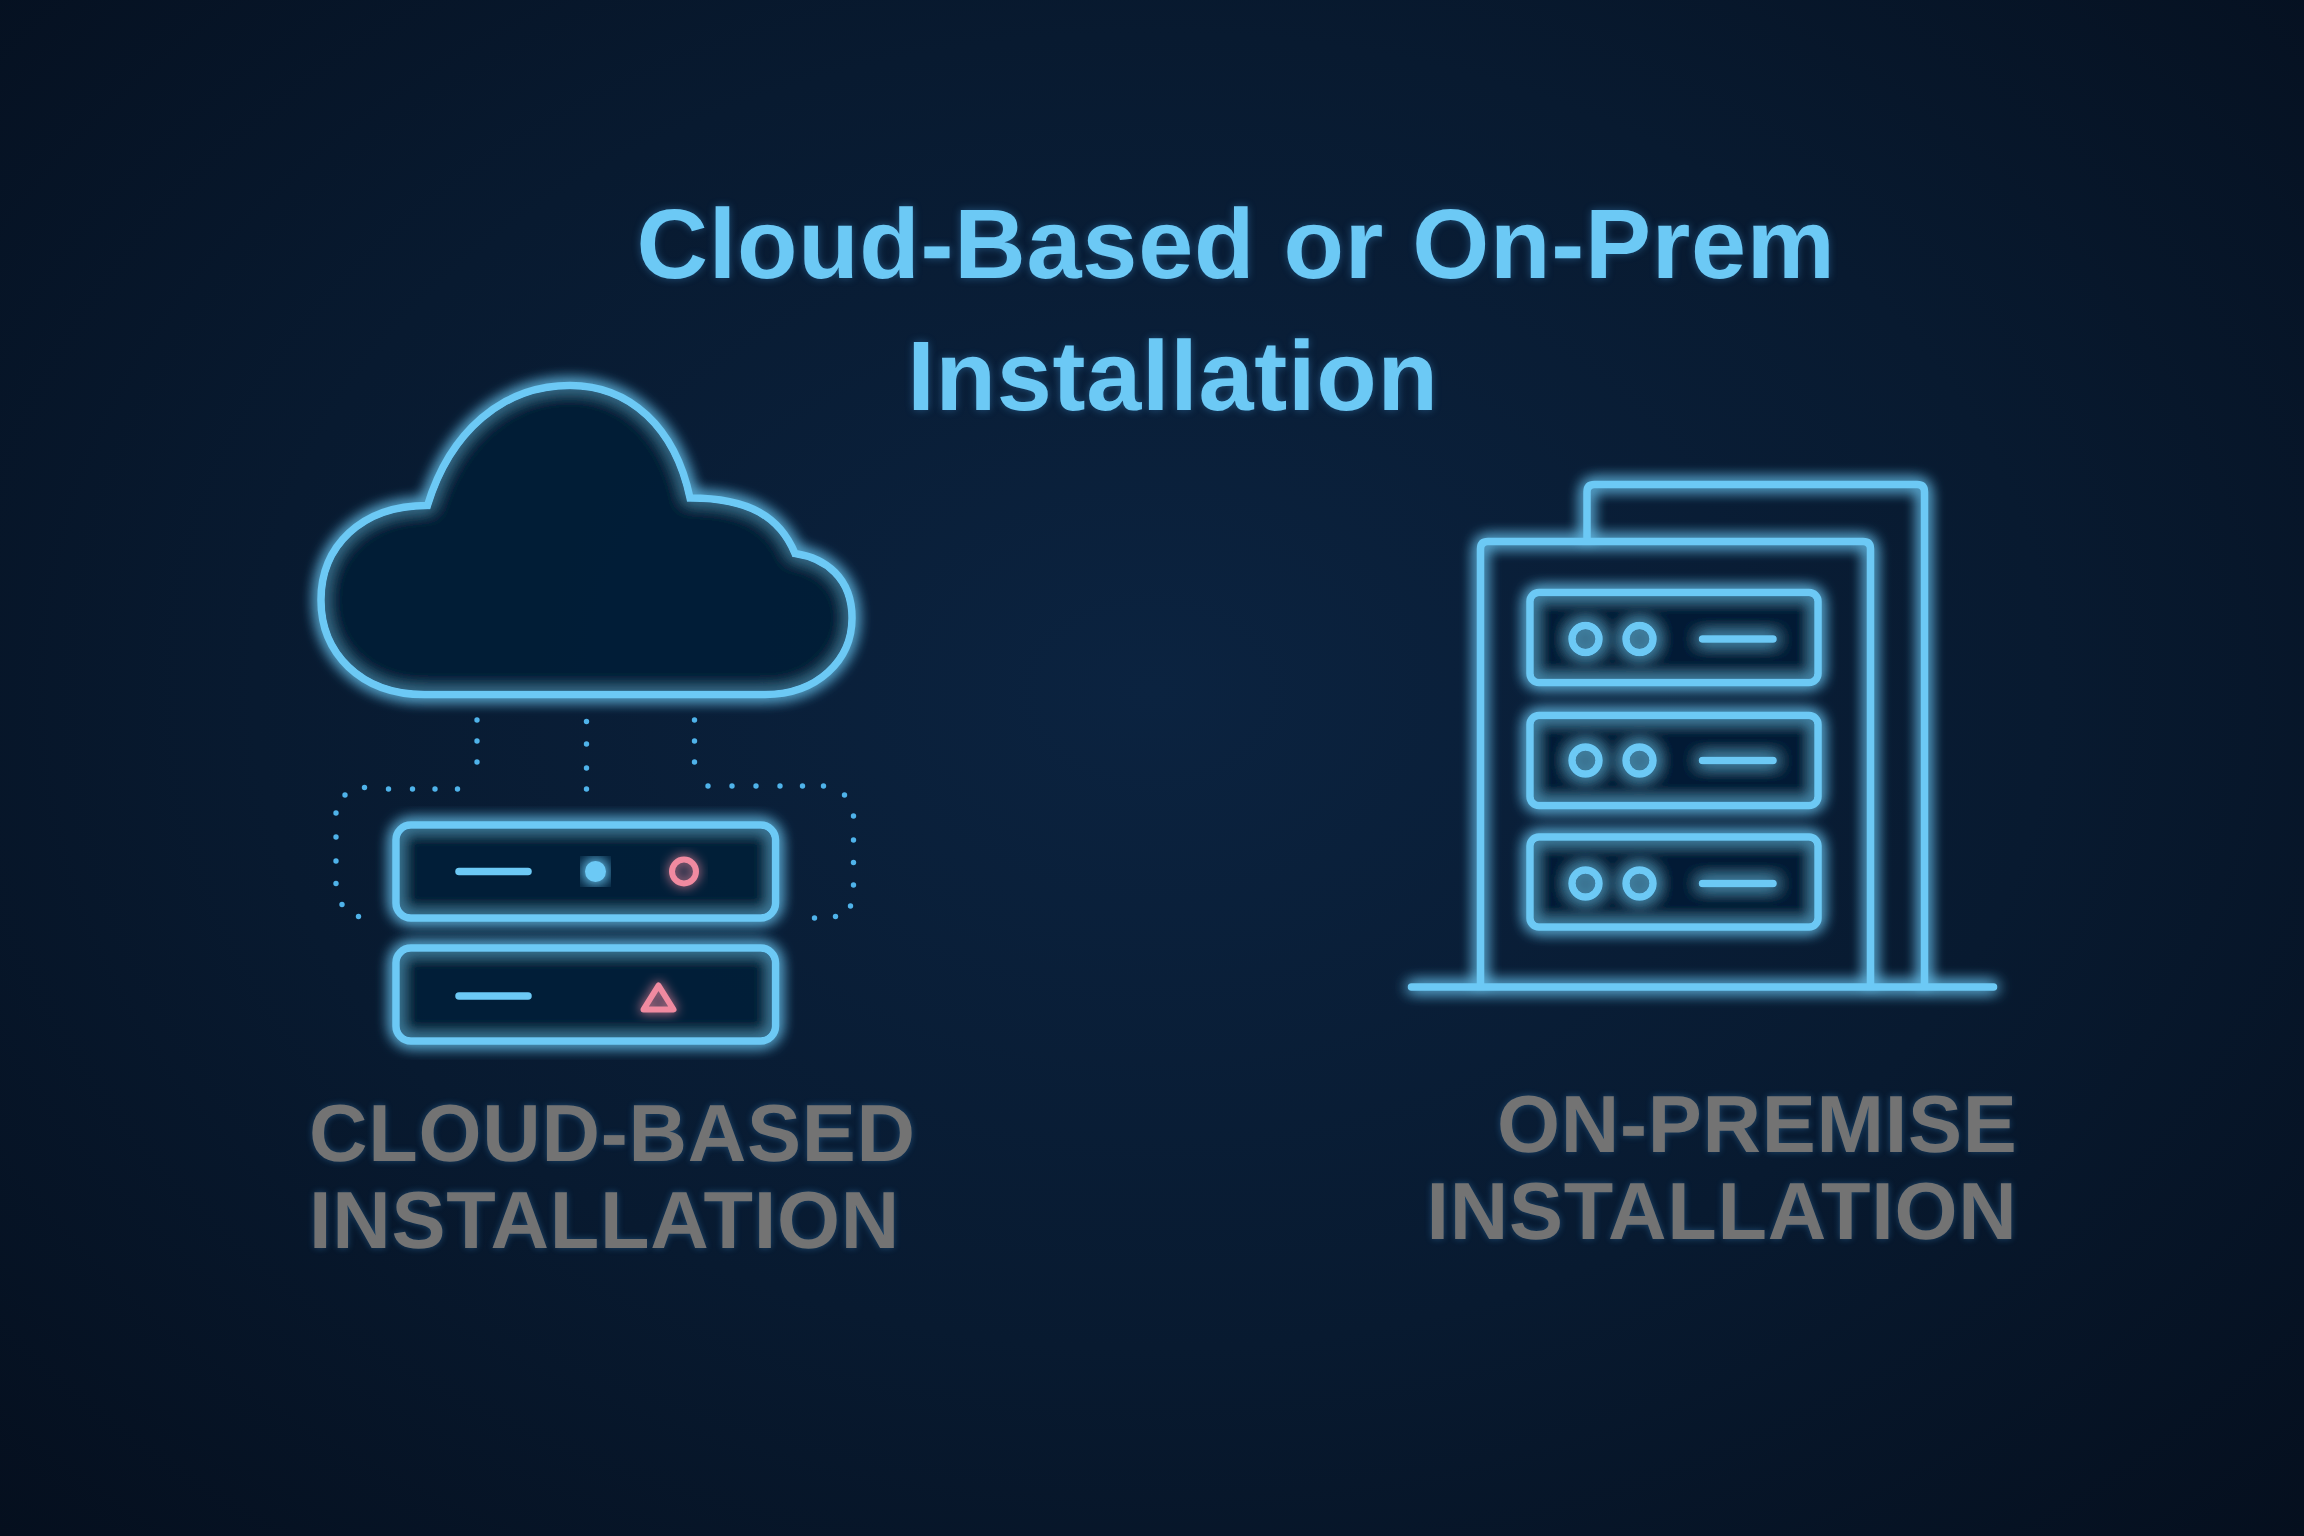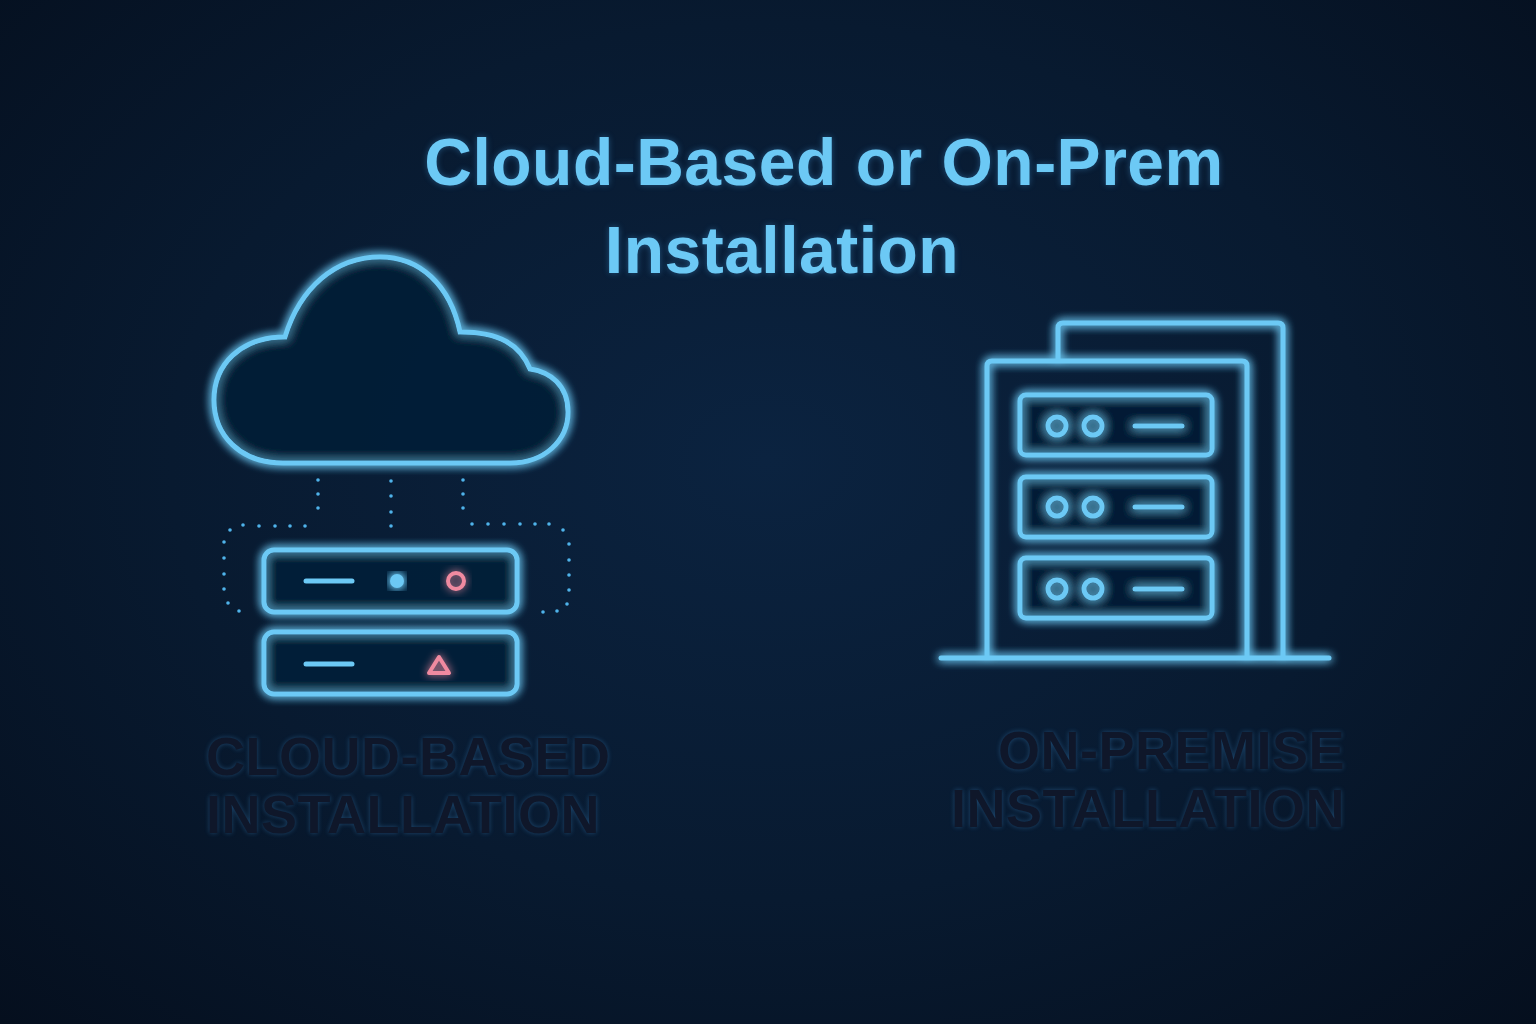--- a/index.html
+++ b/index.html
@@ -10,21 +10,21 @@
   }
   .title {
     position:absolute; left:0; top:118px; width:1536px;
     text-align:center; color:#6cc9f5; font-weight:bold; font-size:66px; line-height:88px;
     letter-spacing:0.5px;
     text-shadow: 0 0 6px rgba(80,180,255,0.35);
   }
   .title .l1 { display:block; padding-left:112px; }
   .title .l2 { display:block; padding-left:28px; }
   .label {
-    position:absolute; color:#0f172a; font-weight:bold; font-size:54px; line-height:58px;
+    position:absolute; color:#737373; font-weight:bold; font-size:54px; line-height:58px;
     text-shadow: 0 0 5px rgba(80,180,255,0.3); letter-spacing:0.5px;
   }
   .label.cloud { left:206px; top:727px; width:410px; text-align:left; }
   .label.onprem { left:930px; top:721px; width:415px; text-align:right; }
   .label span { display:block; }
   svg.art { position:absolute; left:0; top:0; }
 </style>
 </head>
 <body>
 

